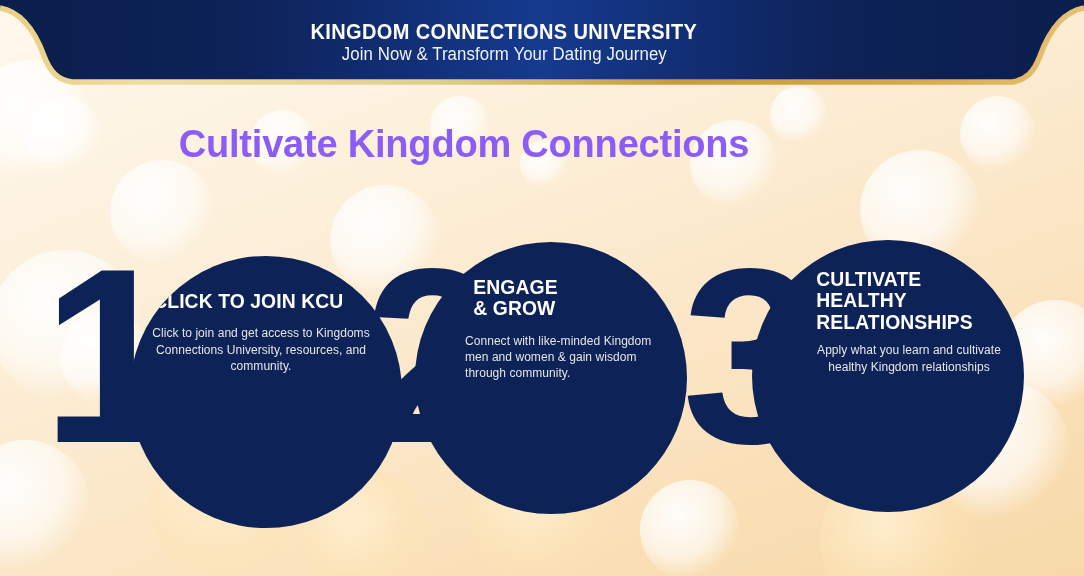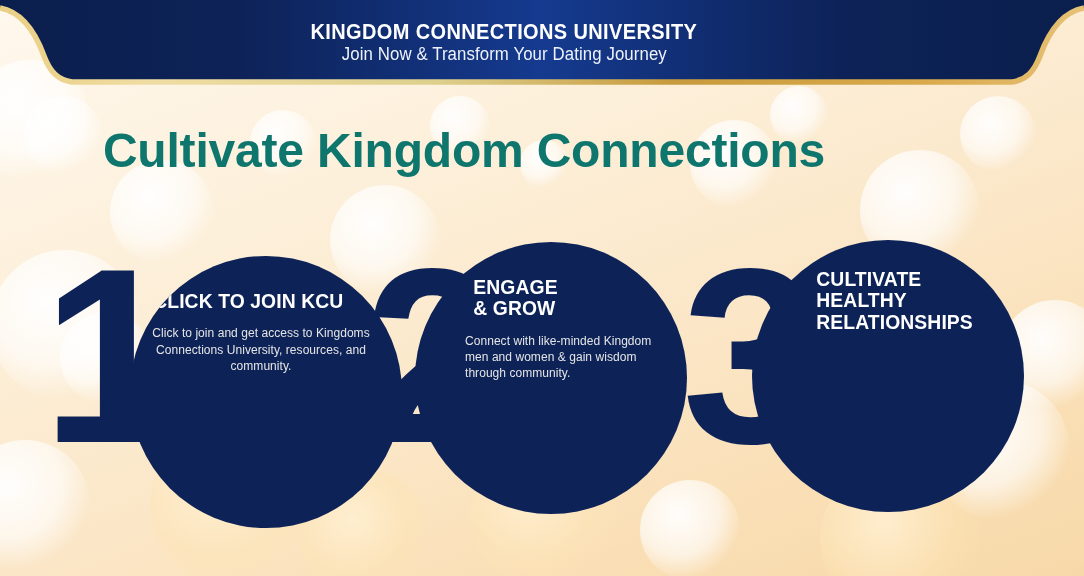--- a/index.html
+++ b/index.html
@@ -43,22 +43,22 @@
   }
   #header-subtitle{
     color:#eef3fb; font-size:17.5px; font-weight:400;
     letter-spacing:.1px; line-height:1.2;
     transform:scaleX(.96); text-align:center;
   }
 
   
   #main-heading{
     position:absolute; top:121px; left:0; width:928px;
-    text-align:center; color:#0f766e;
-    font-size:48px; font-weight:bold; line-height:1.26;
+    text-align:center; color:#8b5cf6;
+    font-size:38px; font-weight:bold; line-height:1.26;
     letter-spacing:-.2px;
   }
   #main-heading .line{ display:block; }
 
   
   #steps{
     position:absolute; top:232px; left:0; width:1084px; height:300px;
   }
   .step{ position:absolute; top:0; height:300px; }
   .step-numeral{
@@ -208,16 +208,17 @@
       <div class="step-heading">ENGAGE
 &amp; GROW</div>
       <div class="step-body">Connect with like-minded Kingdom men and women &amp; gain wisdom through community.</div>
     </div>
   </div>
 
   <div class="step" id="step-3">
     <div class="step-numeral">3</div>
     <div class="step-circle">
       <div class="step-heading">CULTIVATE HEALTHY RELATIONSHIPS</div>
+      <div class="step-body">Apply what you learn and cultivate healthy Kingdom relationships</div>
     </div>
   </div>
 
 </div>
 
 </body></html>

